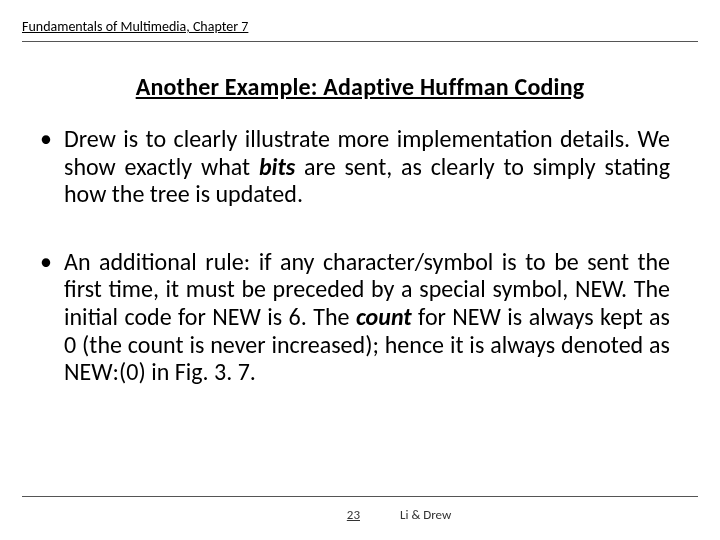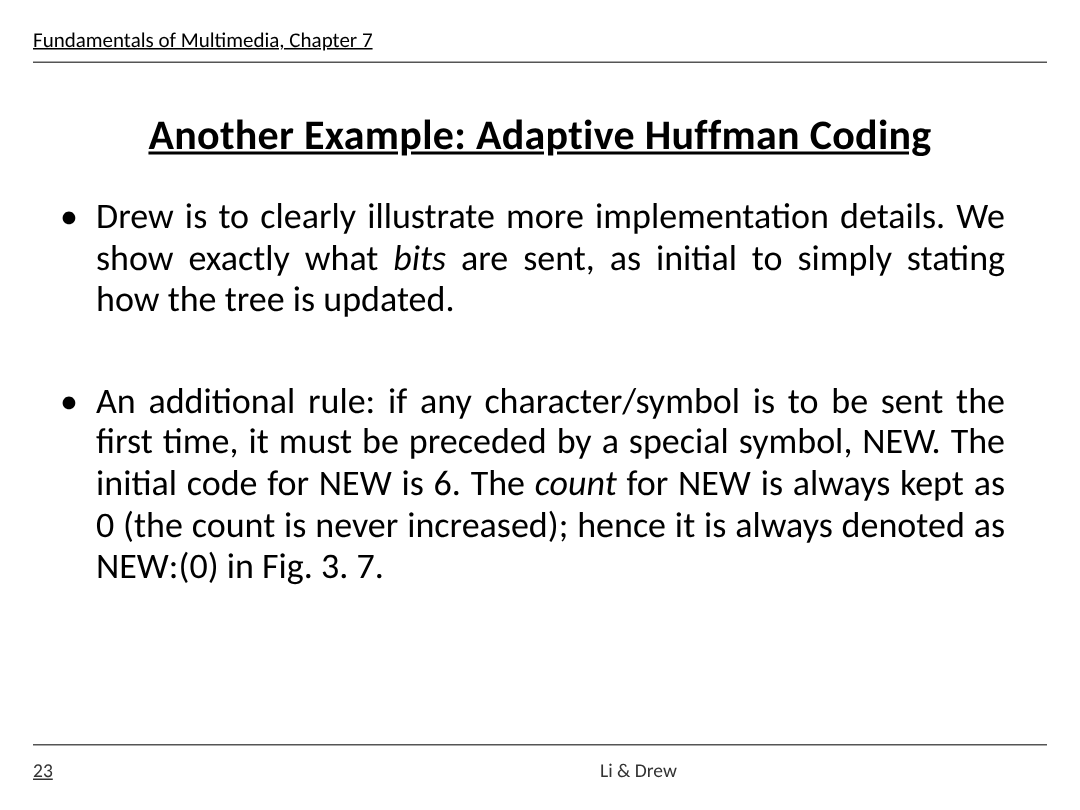--- a/index.html
+++ b/index.html
@@ -19,21 +19,21 @@
     font-size: 14px;
     text-decoration: underline;
     padding-bottom: 2px;
   }
   .top-rule {
     border: none;
     border-top: 1px solid #555;
     margin-top: 4px;
   }
   .slide-title {
-    font-size: 28px;
+    font-size: 24px;
     font-weight: 700;
     text-decoration: underline;
     text-align: center;
     margin: 30px 40px 24px 40px;
     letter-spacing: 0.2px;
   }
   .bullets {
     padding: 0 28px 0 18px;
   }
   .bullet {
@@ -46,41 +46,42 @@
     padding-right: 12px;
     min-width: 24px;
   }
   .bullet .txt {
     font-size: 24px;
     line-height: 1.15;
     text-align: justify;
   }
   .bullet .txt em {
     font-style: italic;
+    font-weight: bold;
   }
   .footer {
     position: absolute;
     left: 0;
     right: 0;
     bottom: 18px;
     padding: 0 22px;
   }
   .bottom-rule {
     border: none;
     border-top: 1px solid #555;
     margin-bottom: 10px;
   }
   .footer-row {
     display: flex;
     font-size: 13px;
     color: #333;
   }
   .footer-page {
     width: 50%;
-    text-align: left;
+    text-align: right;
     text-decoration: underline;
   }
   .footer-auth {
     width: 50%;
     text-align: left;
     padding-left: 40px;
   }
 </style>
 </head>
 <body>
@@ -89,21 +90,21 @@
   <div class="header-line">Fundamentals of Multimedia, Chapter 7</div>
   <hr class="top-rule">
 
   <h1 class="slide-title">Another Example: Adaptive Huffman Coding</h1>
 
   <div class="bullets">
 
     <div class="bullet">
       <div class="dot">•</div>
       <div class="txt">
-        <span>Drew is to clearly illustrate more implementation details. We show exactly what </span><em>bits</em><span> are sent, as initial to simply stating how the tree is updated.</span>
+        <span>Drew is to clearly illustrate more implementation details. We show exactly what </span><em>bits</em><span> are sent, as clearly to simply stating how the tree is updated.</span>
       </div>
     </div>
 
     <div class="bullet">
       <div class="dot">•</div>
       <div class="txt">
         <span>An additional rule: if any character/symbol is to be sent the first time, it must be preceded by a special symbol, NEW.  The initial code for NEW is 6. The </span><em>count</em><span> for NEW is always kept as 0 (the count is never increased); hence it is always denoted as NEW:(0) in Fig. 3. 7.</span>
       </div>
     </div>
 

